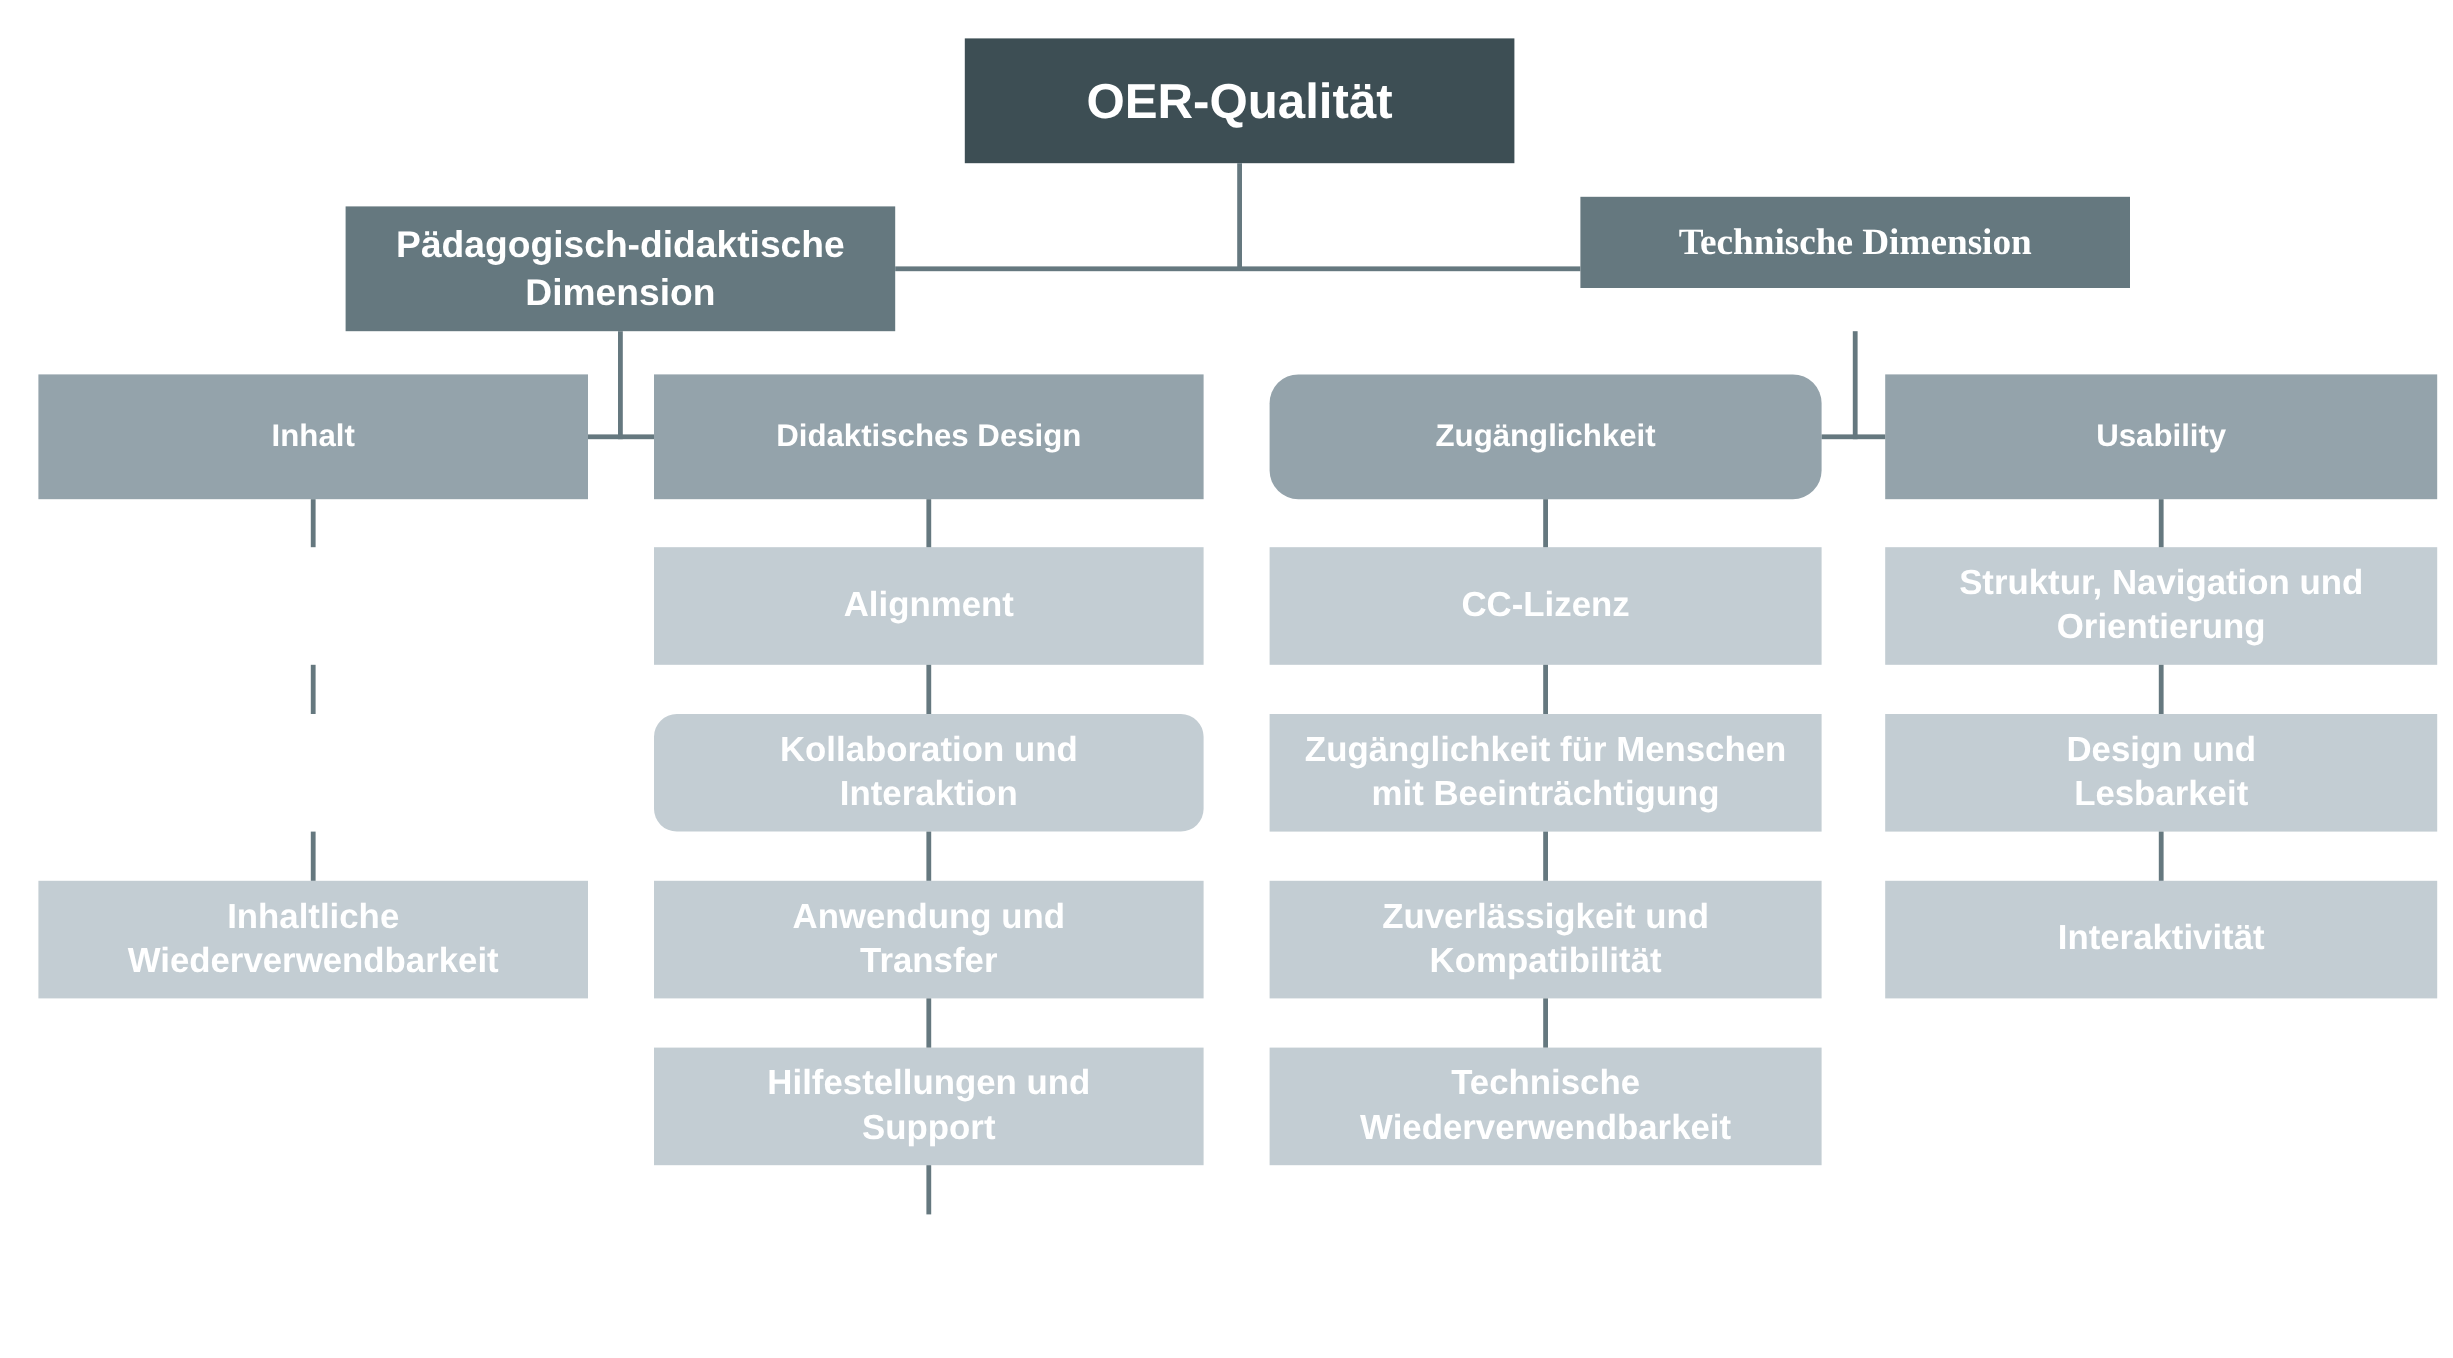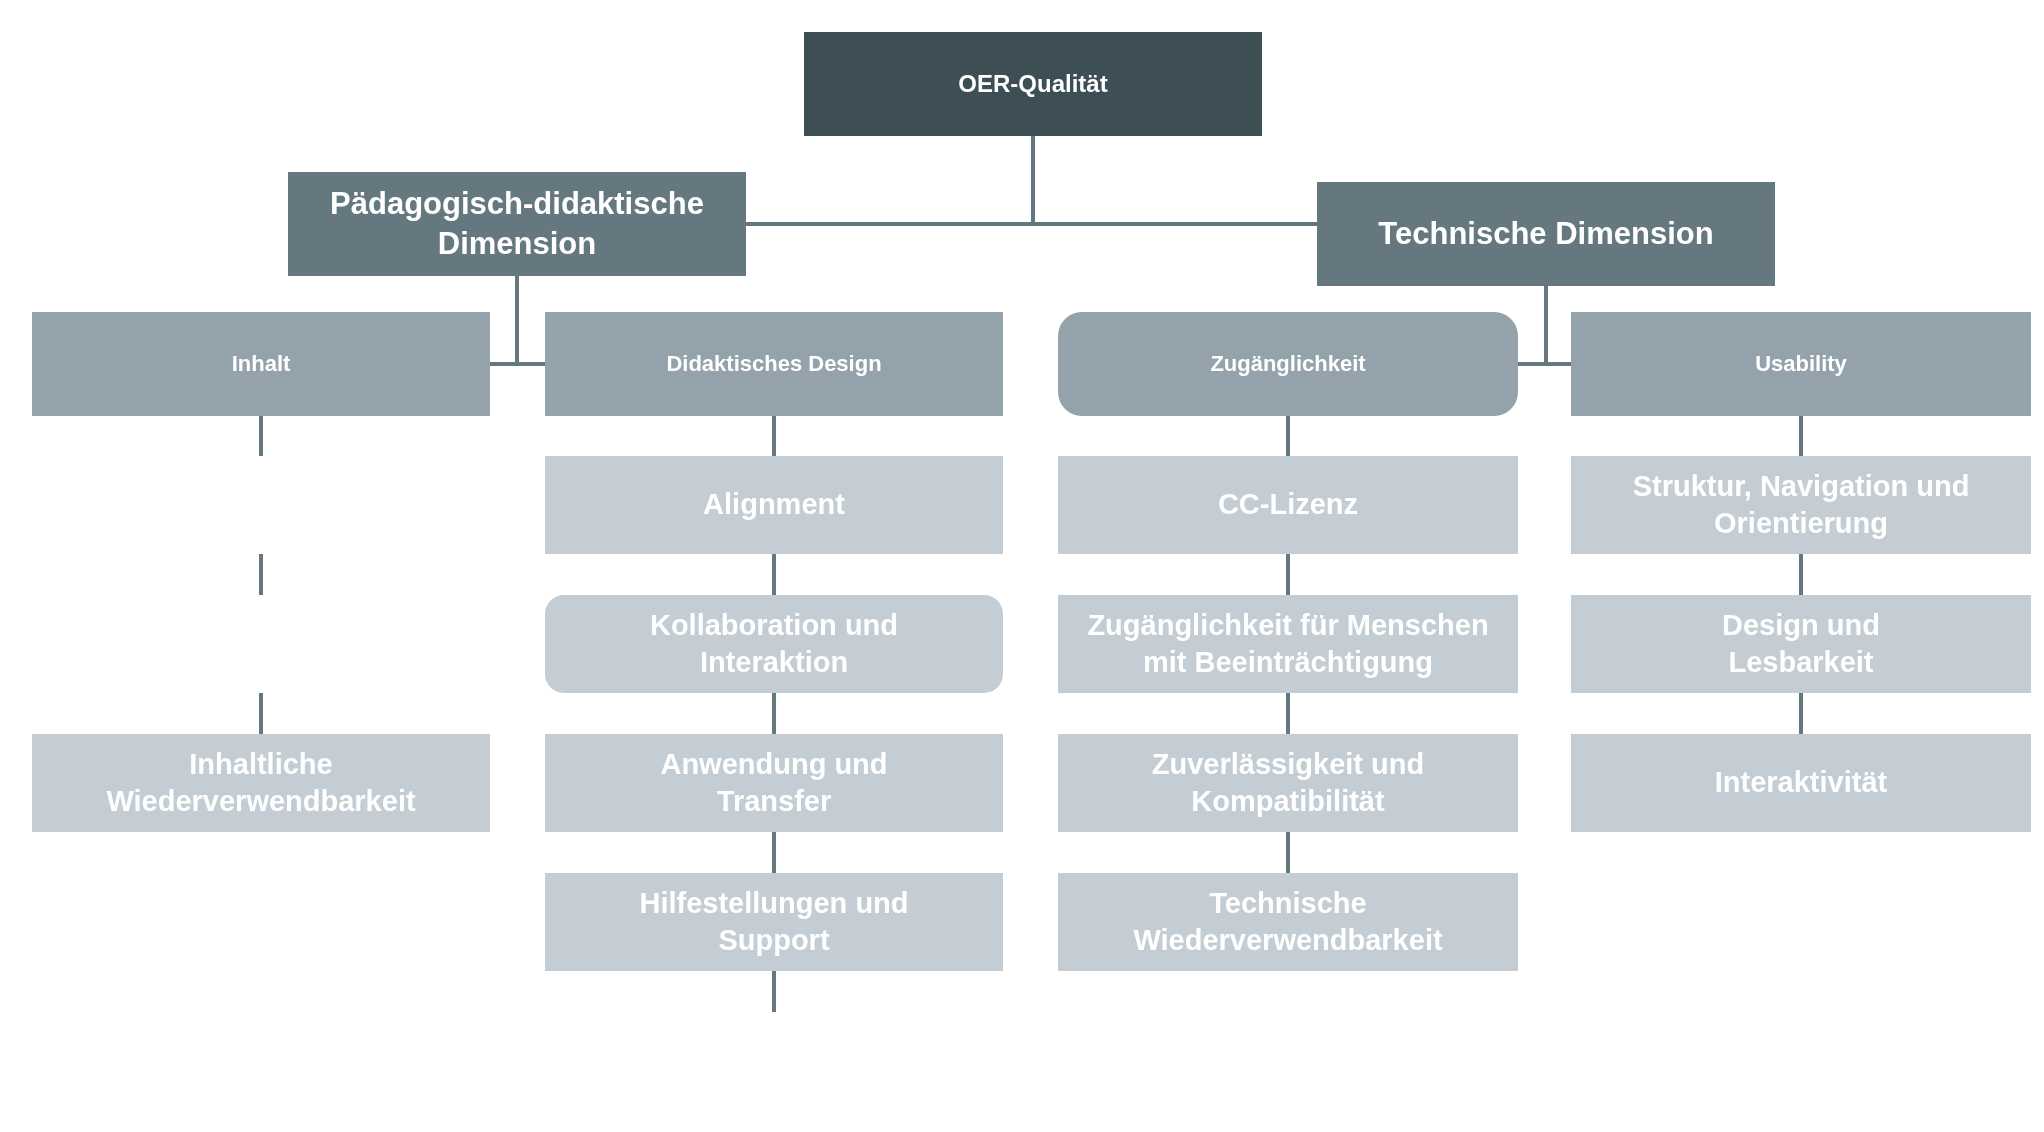--- a/index.html
+++ b/index.html
@@ -17,36 +17,36 @@
     align-items: center;
     justify-content: center;
     text-align: center;
     color: #ffffff;
     font-weight: bold;
     line-height: 1.28;
     box-sizing: border-box;
     padding: 0 20px;
     white-space: pre-line;
   }
-  .root  { background: #3d4e54; font-size: 24px; }
+  .root  { background: #3d4e54; font-size: 41px; }
   .dim   { background: #65787f; font-size: 31px; }
-  .hdr   { background: #94a3ab; font-size: 22px; }
+  .hdr   { background: #94a3ab; font-size: 26px; }
   .item  { background: #c3cdd3; font-size: 29px; }
   .line  { position: absolute; background: #65787f; }
 </style>
 </head>
 <body>
 
 <div class="canvas">
 
   <div class="box root" style="left:804px; top:32px; width:458px; height:104px;">OER-Qualität</div>
 
   <div class="box dim" style="left:288px; top:172px; width:458px; height:104px;">Pädagogisch-didaktische
 Dimension</div>
-  <div class="box dim" style="left:1317px; top:182px; width:458px; height:104px;">Technische Dimension</div>
+  <div class="box dim" style="left:1317px; top:164px; width:458px; height:76px;font-family:Liberation Serif, serif;">Technische Dimension</div>
 
   <div class="box hdr" style="left:32px; top:312px; width:458px; height:104px;">Inhalt</div>
   <div class="box hdr" style="left:545px; top:312px; width:458px; height:104px;">Didaktisches Design</div>
   <div class="box hdr" style="left:1058px; top:312px; width:460px; height:104px;border-radius:24px;">Zugänglichkeit</div>
   <div class="box hdr" style="left:1571px; top:312px; width:460px; height:104px;">Usability</div>
 
   <div class="box item" style="left:32px; top:734px; width:458px; height:98px;">Inhaltliche
 Wiederverwendbarkeit</div>
 
   <div class="box item" style="left:545px; top:456px; width:458px; height:98px;">Alignment</div>

